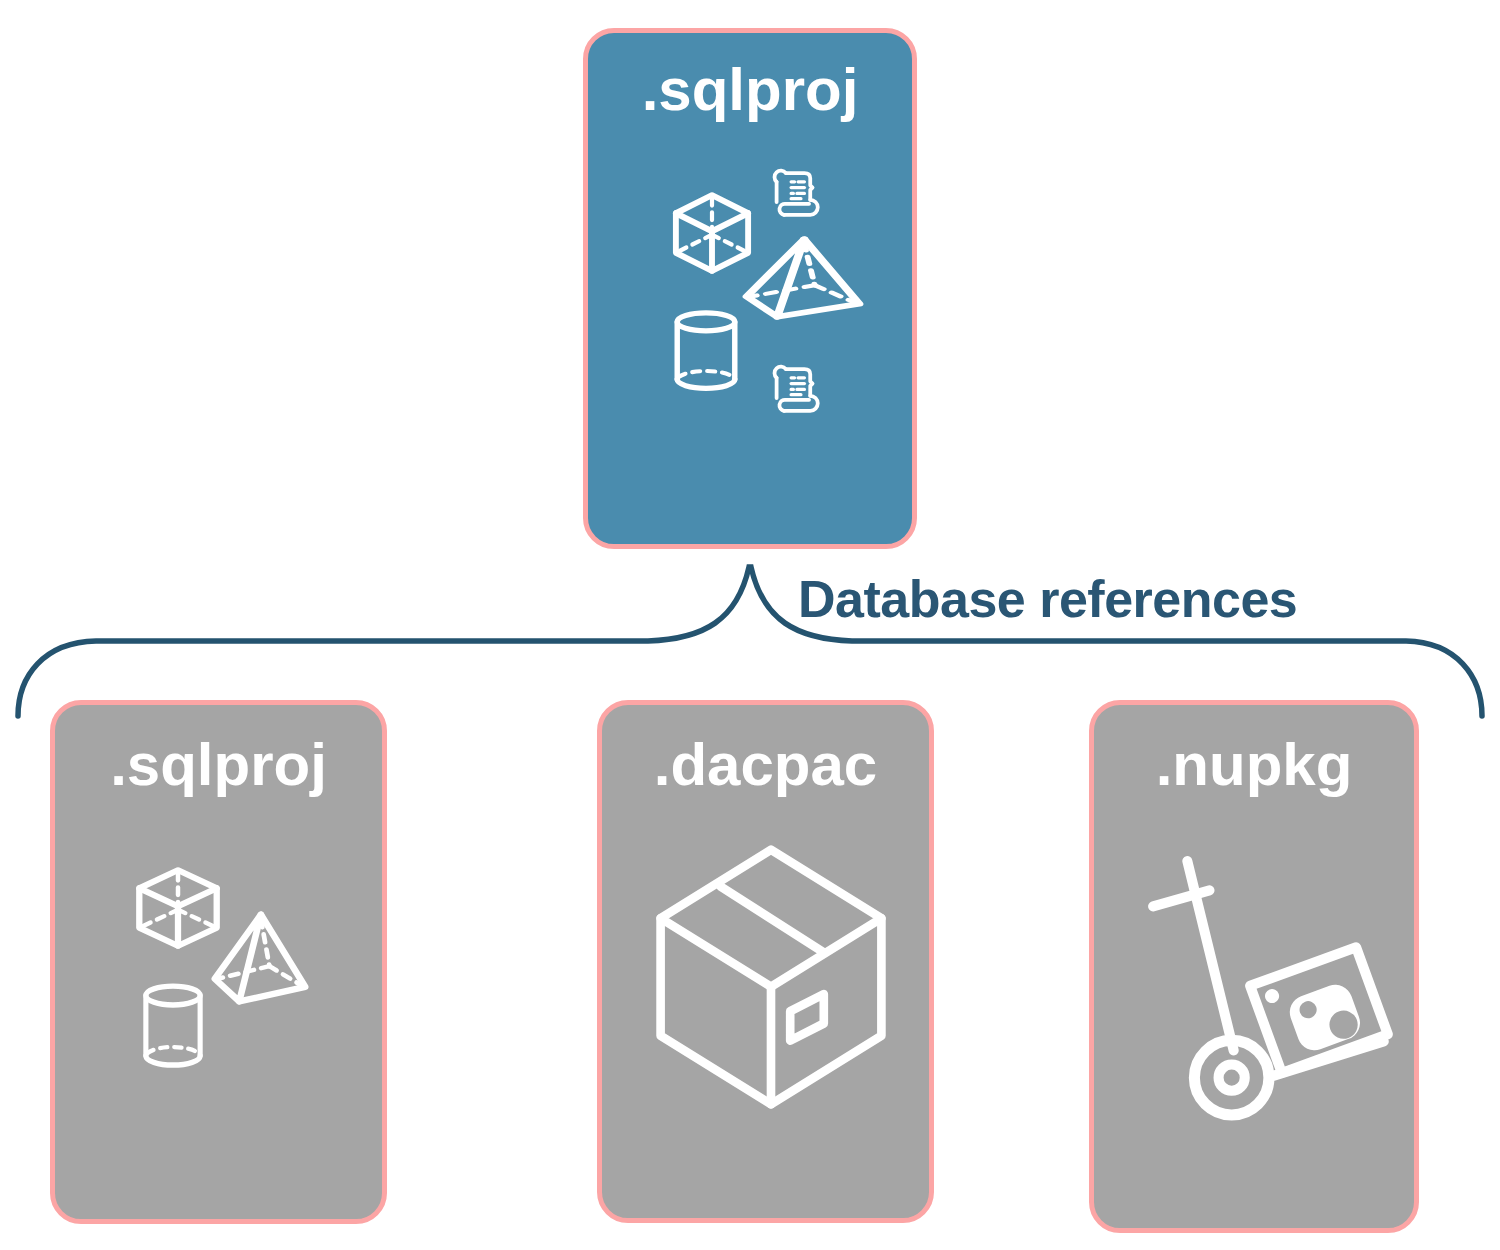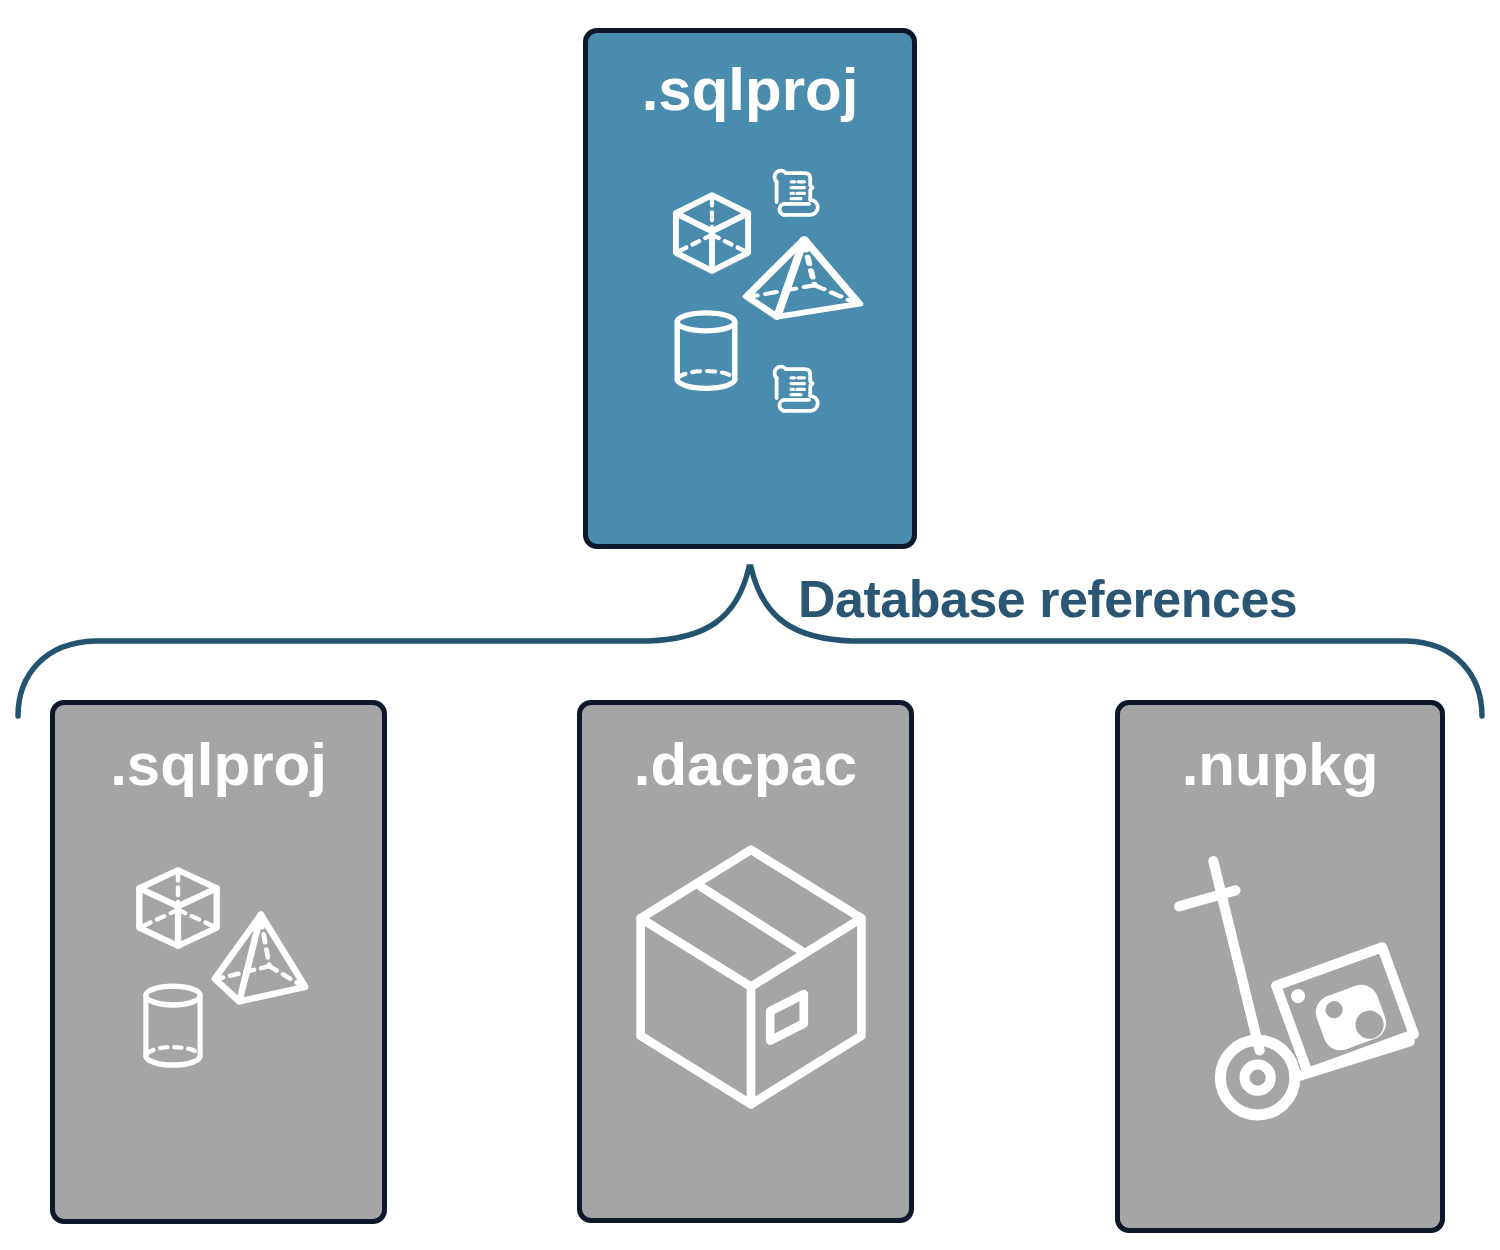--- a/index.html
+++ b/index.html
@@ -2,21 +2,21 @@
 <html><head>
 <meta charset="utf-8">
 <style>
   html,body{margin:0;padding:0;background:#FFFFFF;}
   .canvas{
     position:relative;width:1500px;height:1250px;background:#FFFFFF;
     font-family:"Liberation Sans",sans-serif;overflow:hidden;
   }
   .card{
     position:absolute;box-sizing:border-box;
-    border:5px solid #0f172a;border-radius:14px;color:#FFFFFF;
+    border:5px solid #fca5a5;border-radius:31px;color:#FFFFFF;
   }
   .card--root{background:#4A8CAE;}
   .card--child{background:#A5A5A5;}
   .card__label{
     margin:0;text-align:center;
     font-weight:bold;font-size:60px;line-height:1;
     font-family:"Liberation Sans",sans-serif;
   }
   .card--root .card__label{padding-top:27px;}
   .card--child .card__label{padding-top:30px;}
@@ -147,27 +147,27 @@
         <use href="#sym-cube"></use>
       </svg>
     <svg class="icon" style="left:156px;top:206px;width:98px;height:94px">
         <use href="#sym-pyramid"></use>
       </svg>
     <svg class="icon" style="left:85px;top:278px;width:66px;height:86px">
         <use href="#sym-cylinder"></use>
       </svg>
   </section>
 
-  <section class="card card--child" style="left:577px;top:700px;width:337px;height:523px">
+  <section class="card card--child" style="left:597px;top:700px;width:337px;height:523px">
     <h2 class="card__label">.dacpac</h2>
     <svg class="icon" style="left:49px;top:135px;width:240px;height:274px">
         <use href="#sym-package"></use>
       </svg>
   </section>
 
-  <section class="card card--child" style="left:1115px;top:700px;width:330px;height:533px">
+  <section class="card card--child" style="left:1089px;top:700px;width:330px;height:533px">
     <h2 class="card__label">.nupkg</h2>
     <svg class="icon" style="left:45px;top:140px;width:282px;height:282px">
         <use href="#sym-trolley"></use>
       </svg>
   </section>
 
 </div>
 
 </body></html>

